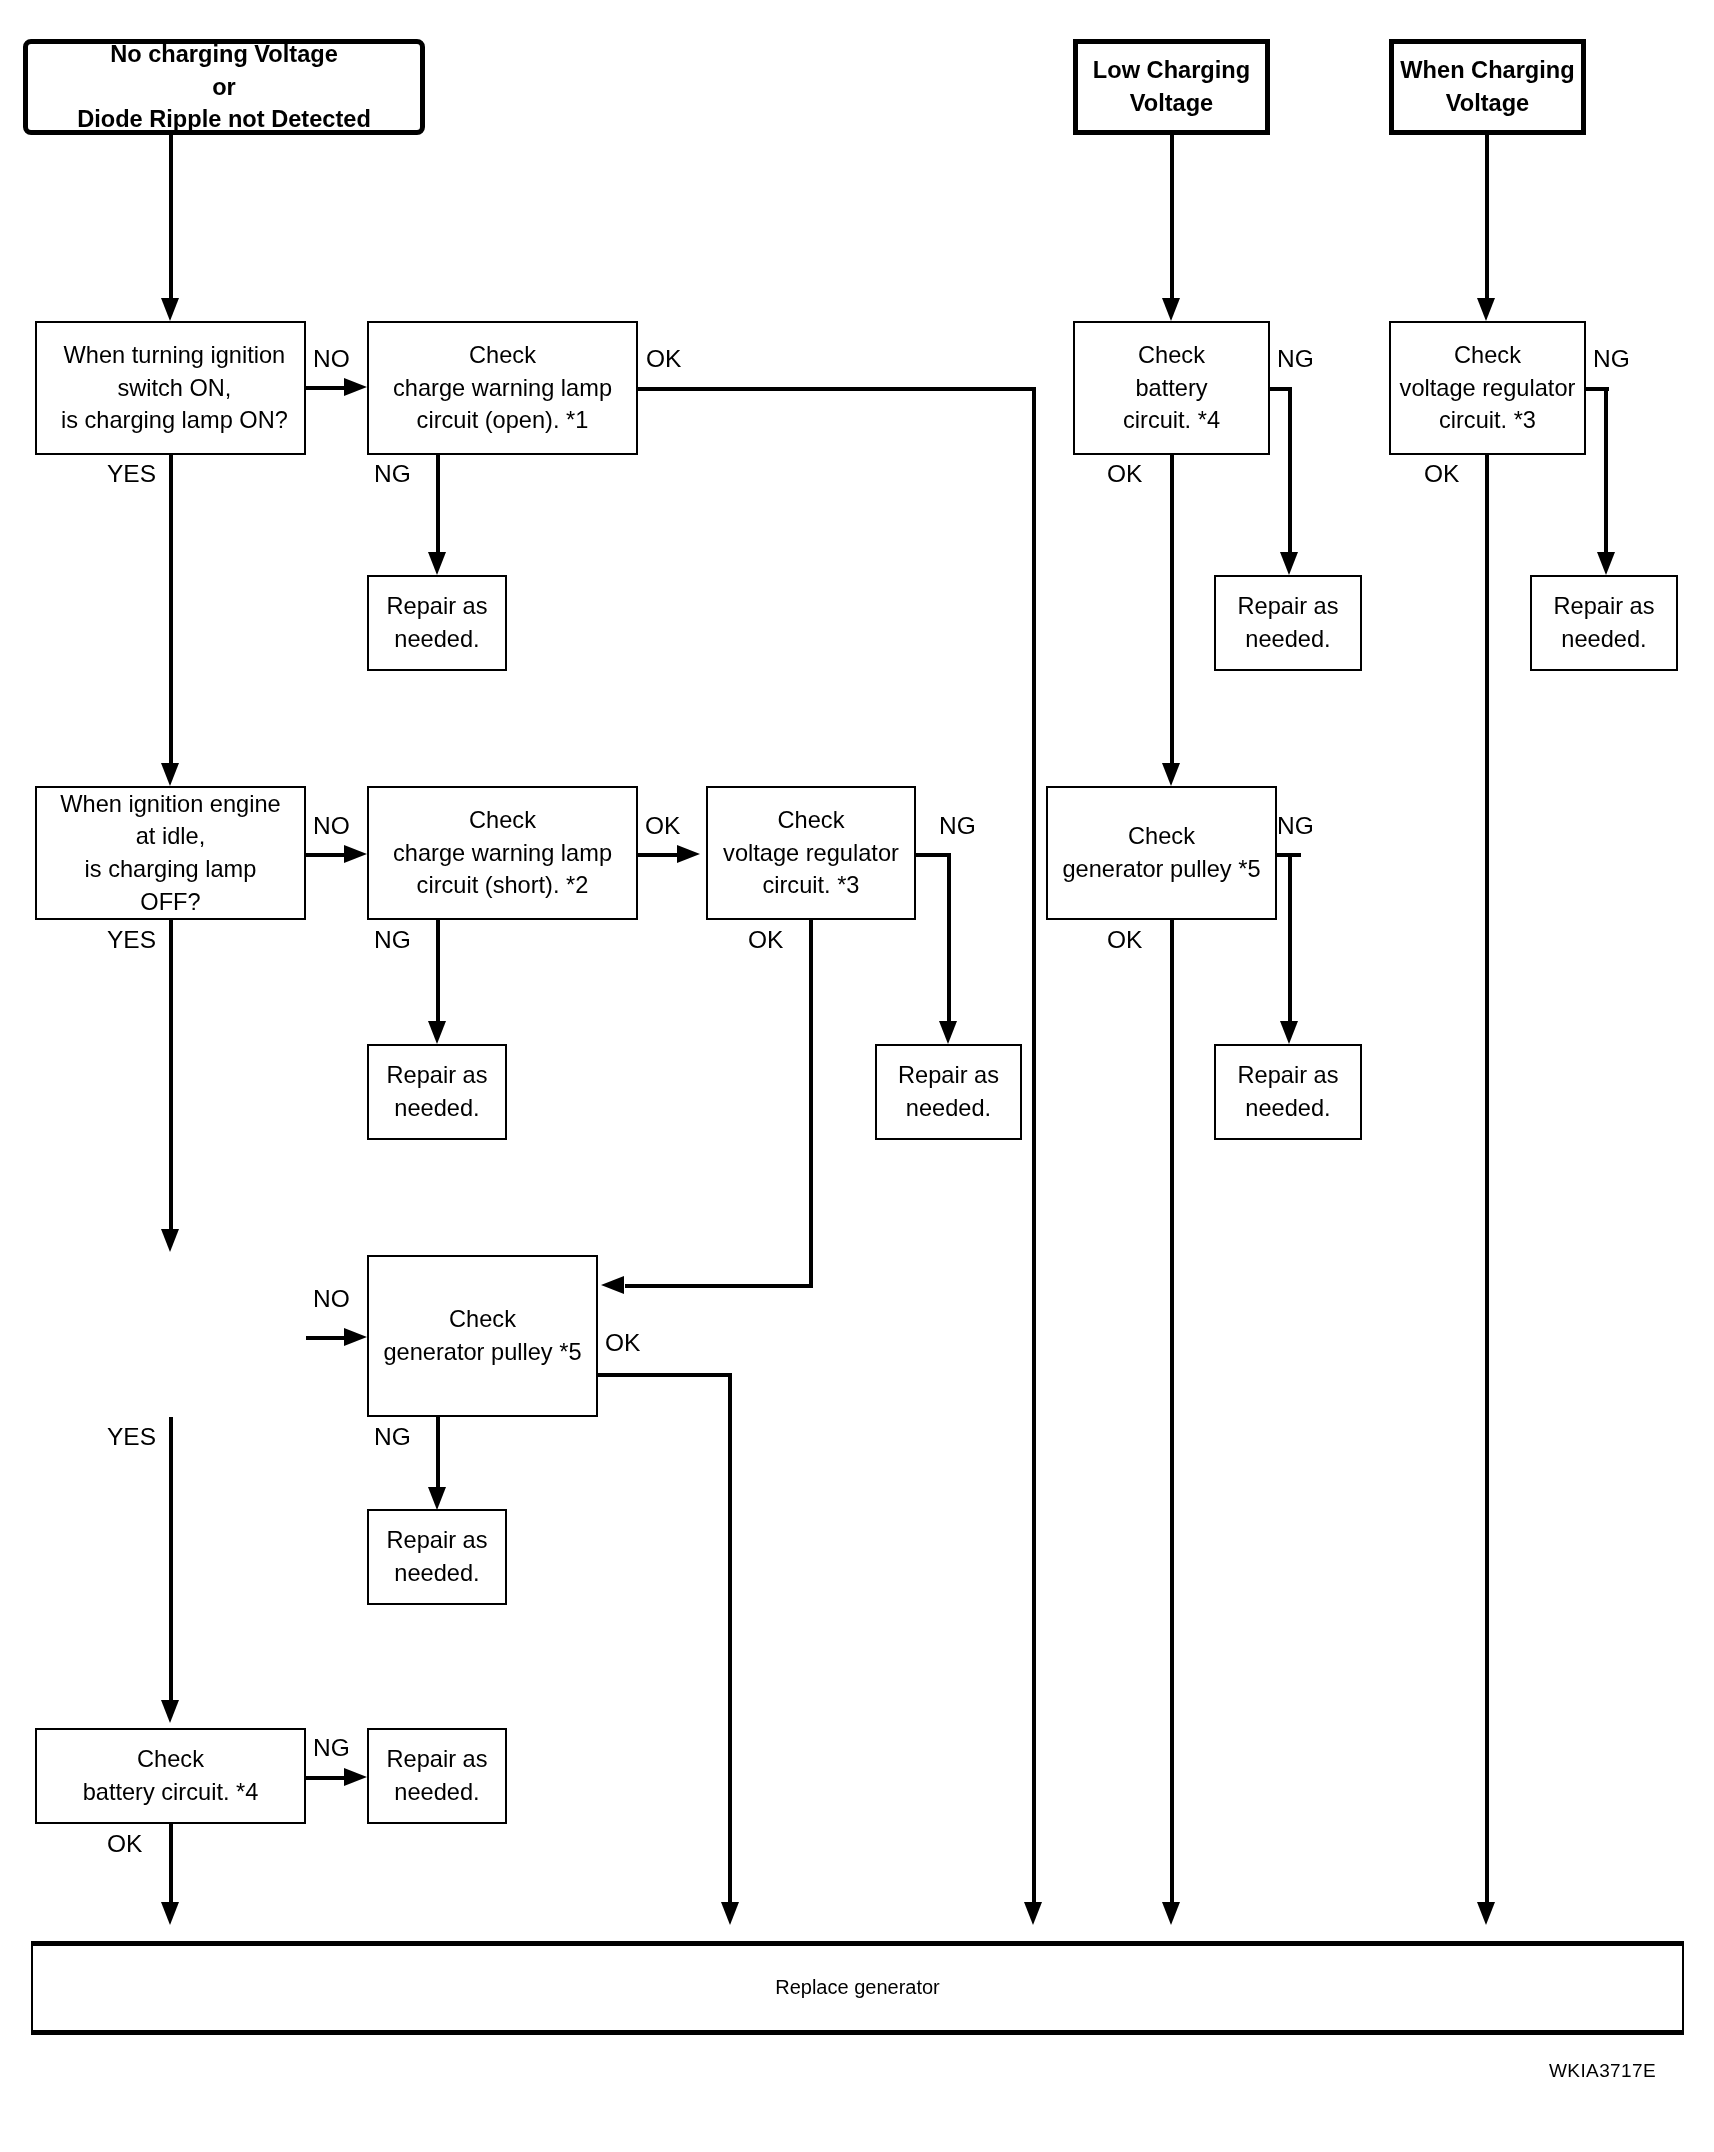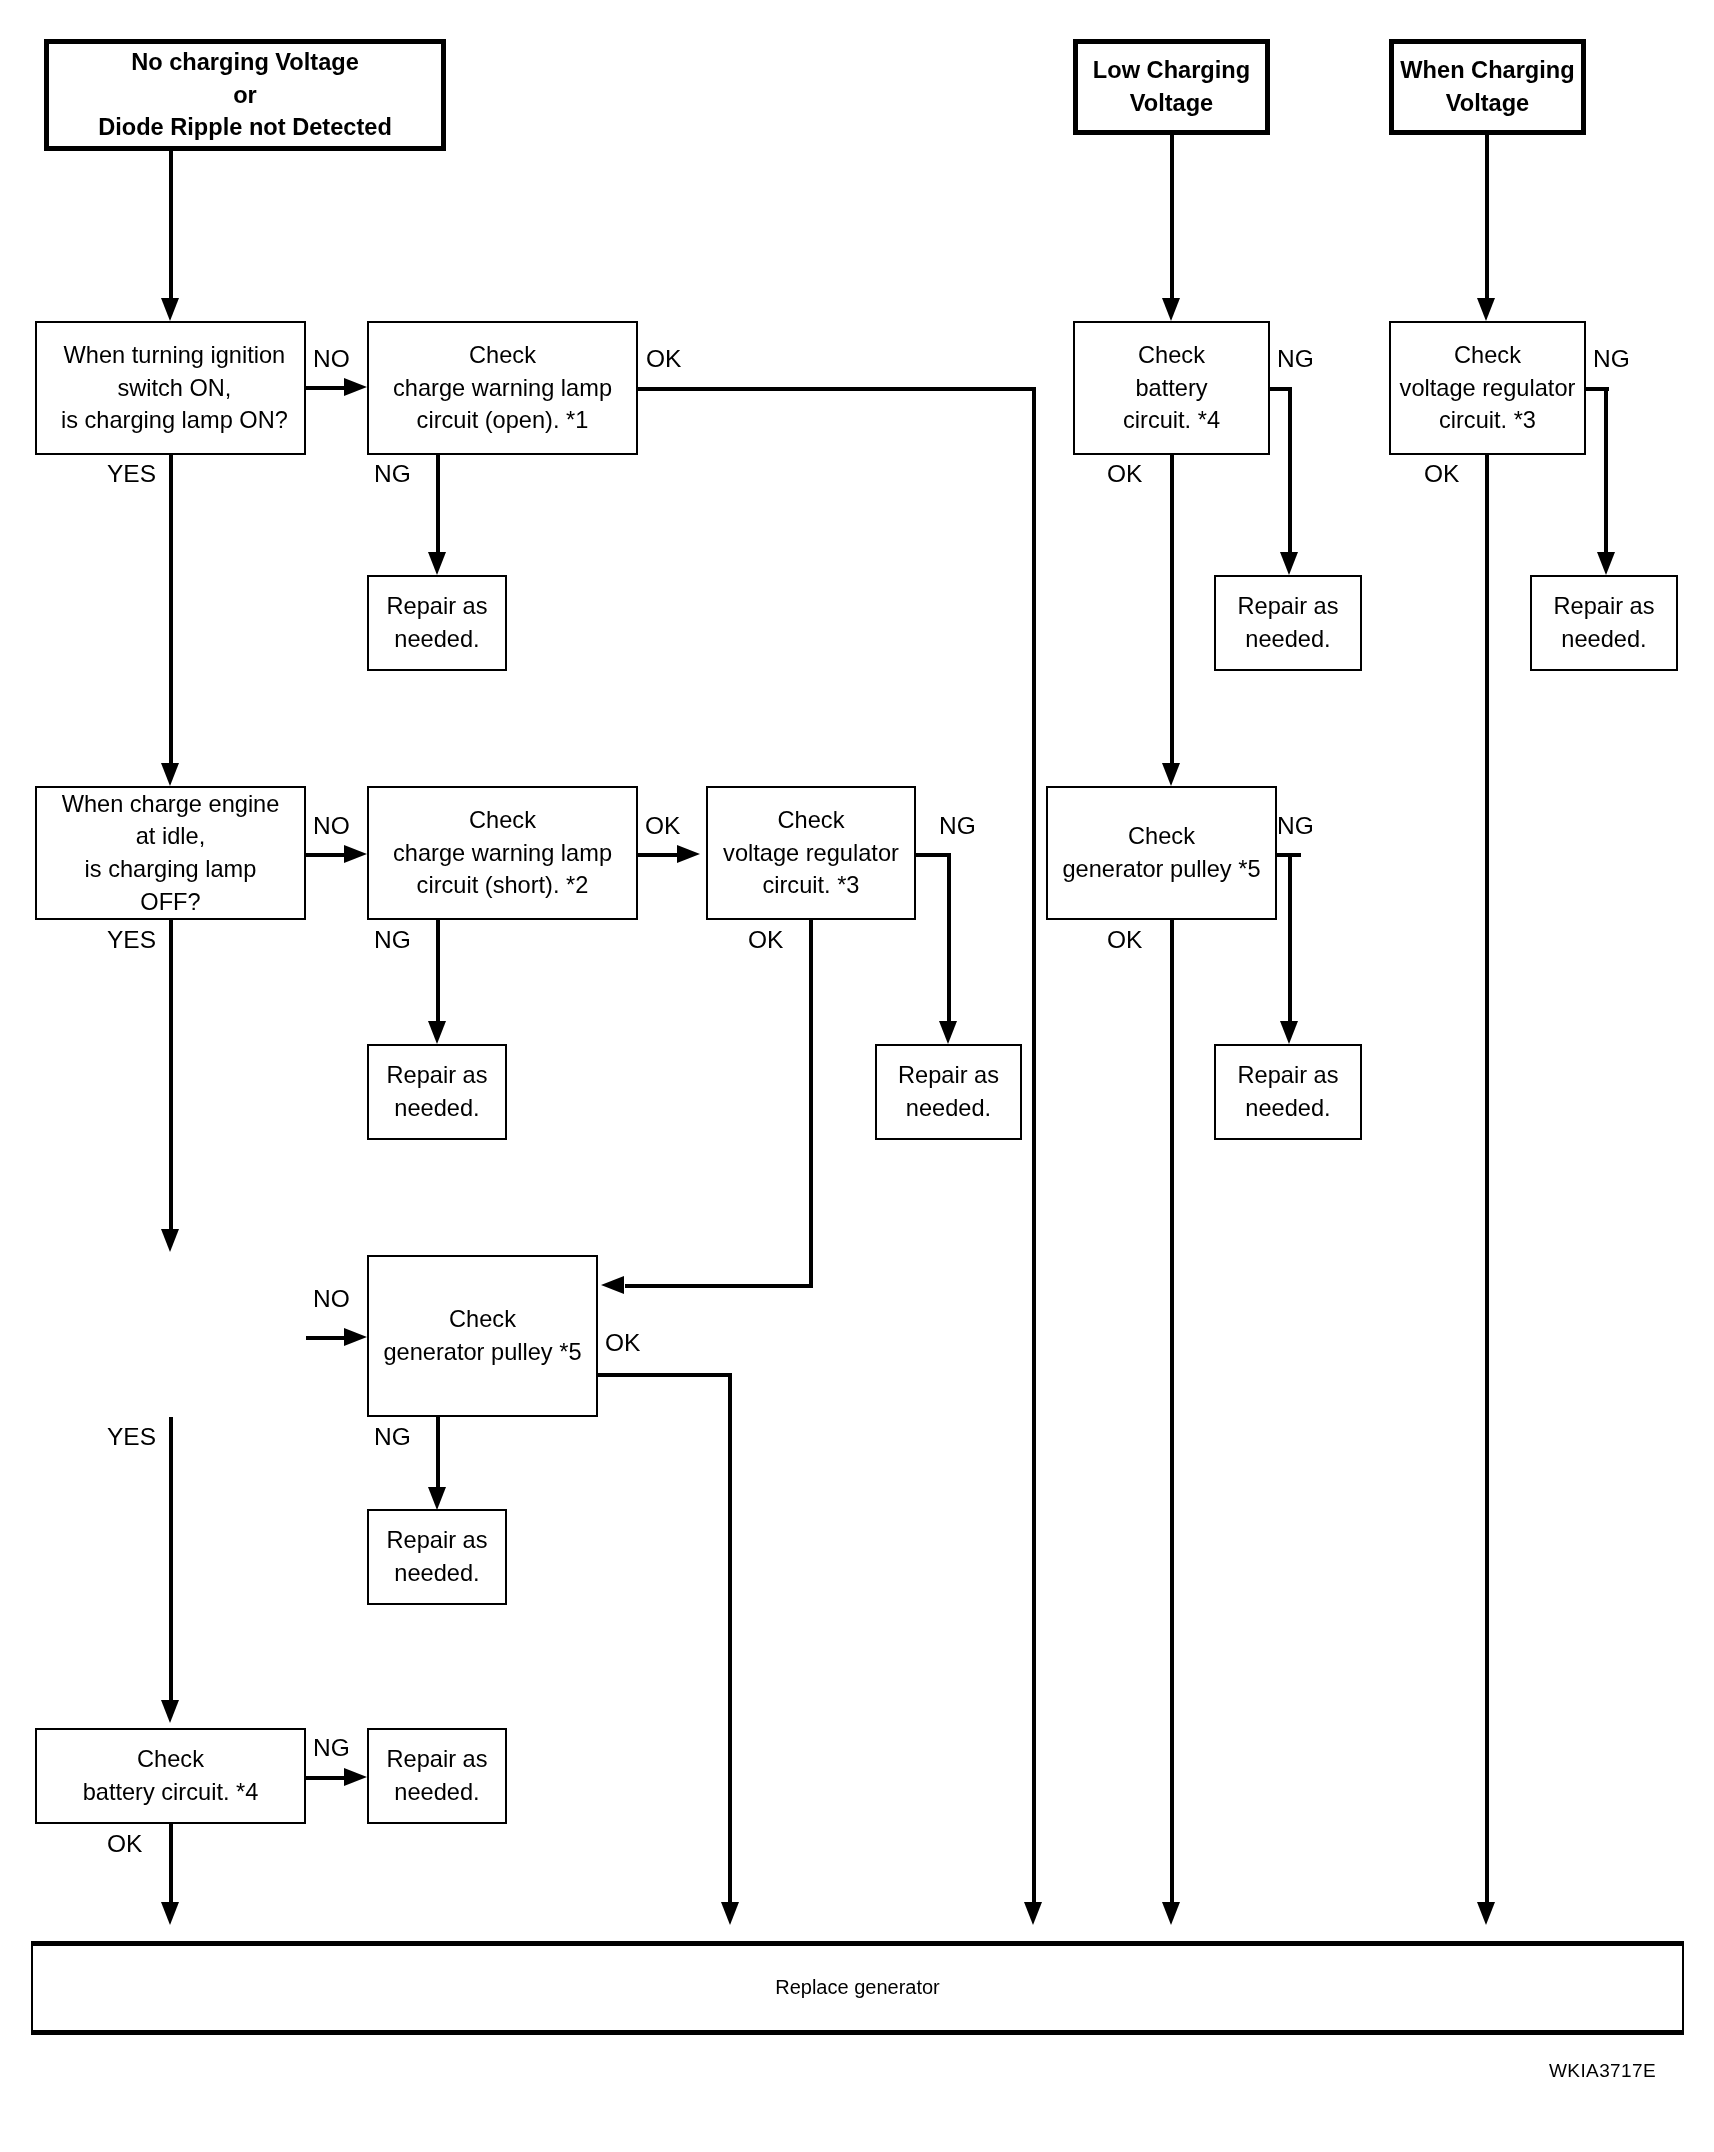--- a/index.html
+++ b/index.html
@@ -88,21 +88,21 @@
     letter-spacing: 0.4px;
     white-space: nowrap;
     z-index: 4;
   }
 </style>
 </head>
 <body>
 
 <div id="canvas">
 
-  <div class="node bold-box" style="left:44px; top:39px; width:402px; height:112px;">No charging Voltage
+  <div class="node bold-box" style="left:23px; top:39px; width:402px; height:96px;border-radius:8px;">No charging Voltage
 or
 Diode Ripple not Detected</div>
 
   <div class="node bold-box" style="left:1073px; top:39px; width:197px; height:96px;">Low Charging
 Voltage</div>
 
   <div class="node bold-box" style="left:1389px; top:39px; width:197px; height:96px;">When Charging
 Voltage</div>
 
   <div class="node" style="left:35px; top:321px; width:271px; height:134px;padding-left:13px;">When turning ignition
@@ -123,21 +123,21 @@
   <div class="node" style="left:1214px; top:575px; width:148px; height:96px;">Repair as
 needed.</div>
 
   <div class="node" style="left:1389px; top:321px; width:197px; height:134px;">Check
 voltage regulator
 circuit. *3</div>
 
   <div class="node" style="left:1530px; top:575px; width:148px; height:96px;">Repair as
 needed.</div>
 
-  <div class="node" style="left:35px; top:786px; width:271px; height:134px;">When charge engine
+  <div class="node" style="left:35px; top:786px; width:271px; height:134px;">When ignition engine
 at idle,
 is charging lamp
 OFF?</div>
 
   <div class="node" style="left:367px; top:786px; width:271px; height:134px;">Check
 charge warning lamp
 circuit (short). *2</div>
 
   <div class="node" style="left:706px; top:786px; width:210px; height:134px;">Check
 voltage regulator

